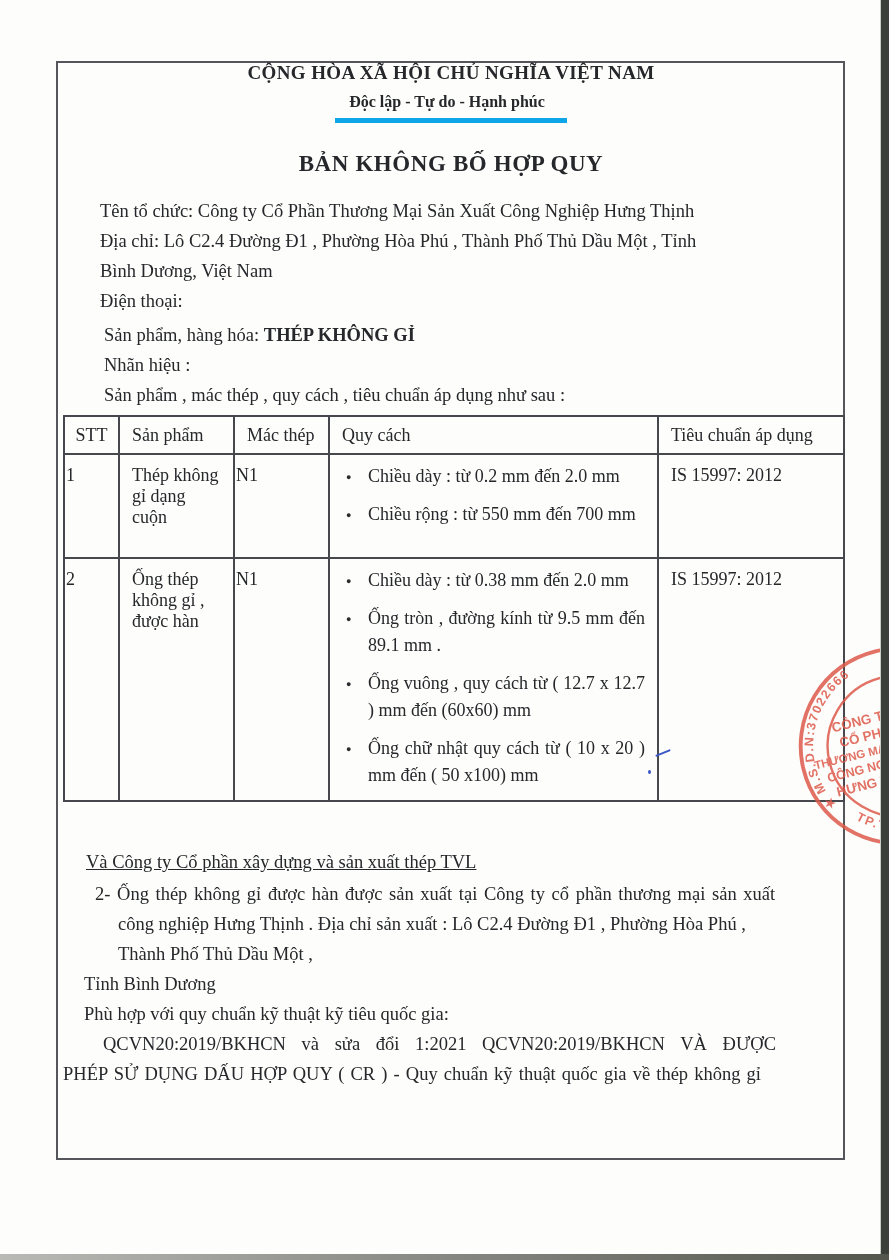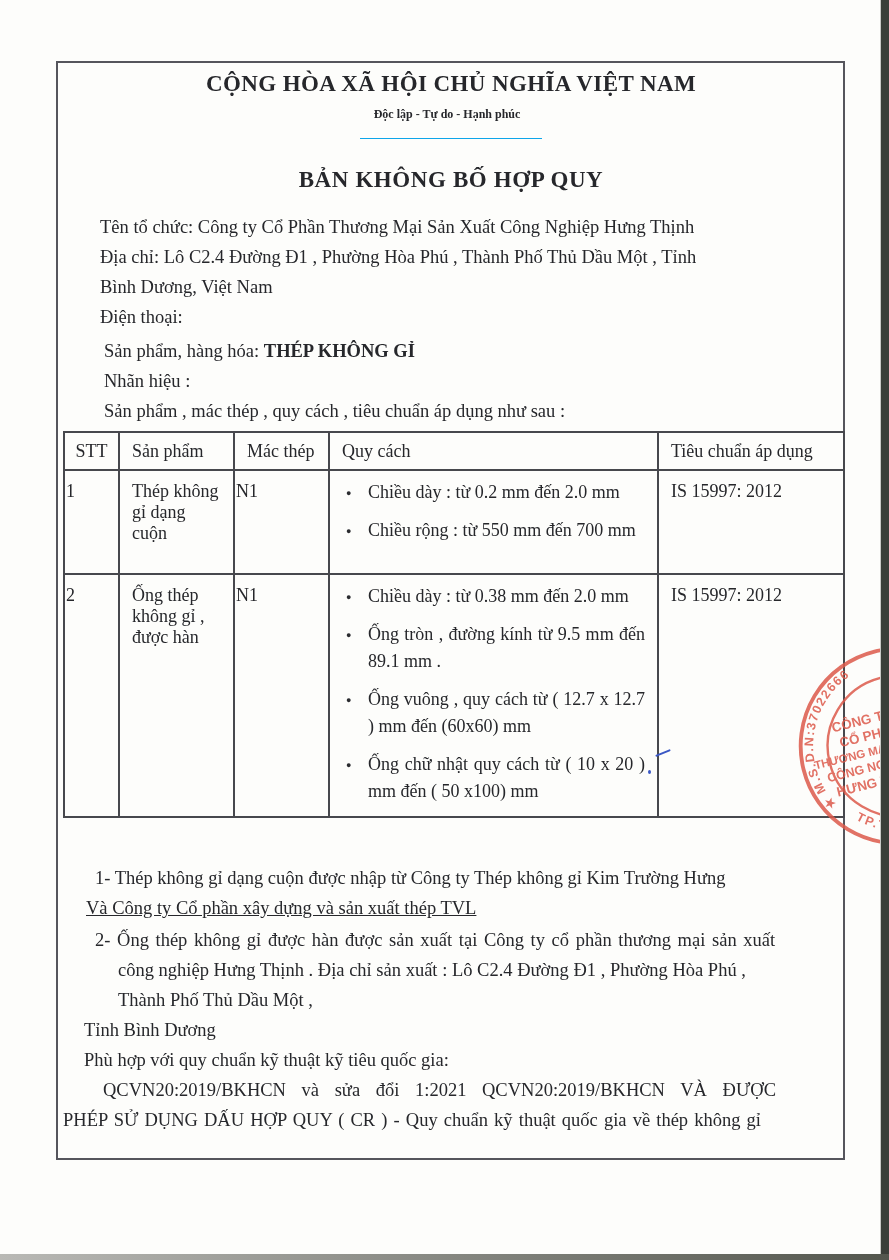--- a/index.html
+++ b/index.html
@@ -9,23 +9,23 @@
     font-family:"Liberation Serif", serif;
     color:#26272b;
   }
   
   .scan-edge-right{position:absolute;right:0;top:0;width:8px;height:1260px;background:#3b3f39;border-left:1px solid #c9c9c5;}
   .scan-edge-bottom{position:absolute;left:0;bottom:0;width:889px;height:6px;background:linear-gradient(to right,#b9b9b5,#53564d);}
   
   .frame{position:absolute;left:56px;top:61px;width:789px;height:1099px;border:2px solid #55555c;box-sizing:border-box;}
   .doc{position:absolute;left:56px;top:61px;width:790px;}
   
-  .h-republic{margin-top:11px;text-align:center;font-size:23px;font-weight:bold;letter-spacing:.4px;line-height:24px;}
+  .h-republic{text-align:center;font-size:19px;font-weight:bold;letter-spacing:.4px;line-height:24px;}
   .h-motto-wrap{text-align:center;margin-top:4px;line-height:26px;}
-  .h-motto{display:inline-block;font-size:12px;font-weight:bold;border-bottom:1px solid #0ea5e9;padding:0 22px 11px 14px;}
+  .h-motto{display:inline-block;font-size:16px;font-weight:bold;border-bottom:5px solid #0ea5e9;padding:0 22px 3px 14px;}
   .h-title{margin-top:26px;text-align:center;font-size:23px;font-weight:bold;letter-spacing:.6px;line-height:30px;}
   .h-number{margin-top:10px;text-align:center;font-size:19px;line-height:26px;}
   
   .info{margin-top:17px;font-size:18.5px;line-height:30px;padding-left:12px;}
   .info .ln{padding-left:32px;padding-right:28px;}
   .info .ln.indent{padding-left:36px;}
   .bold{font-weight:bold;}
   
   table.spec{margin:5px 0 0 7px;width:780px;border-collapse:collapse;table-layout:fixed;font-size:18px;}
   table.spec td,table.spec th{border:2px solid #47484d;vertical-align:top;font-weight:normal;text-align:left;box-sizing:border-box;}
@@ -123,21 +123,20 @@
           <li>Ống vuông , quy cách từ ( 12.7 x 12.7 ) mm đến (60x60) mm</li>
           <li>Ống chữ nhật quy cách từ ( 10 x 20 ) mm đến ( 50 x100) mm</li>
         </ul>
       </td>
       <td class="std">IS 15997: 2012</td>
     </tr>
   </tbody>
     </table>
 
   <div class="notes">
-    <div class="nl n1a">1- Thép không gỉ dạng cuộn được nhập từ Công ty Thép không gỉ Kim Trường Hưng</div>
     <div class="nl n1b">Và Công ty Cổ phần xây dựng và sản xuất thép TVL</div>
     <div class="nl n2a">2- Ống thép không gỉ được hàn được sản xuất tại Công ty cổ phần thương mại sản xuất</div>
     <div class="nl n2b">công nghiệp Hưng Thịnh . Địa chỉ sản xuất : Lô C2.4 Đường Đ1 , Phường Hòa Phú ,</div>
     <div class="nl n2c">Thành Phố Thủ Dầu Một ,</div>
     <div class="nl prov">Tỉnh Bình Dương</div>
     <div class="nl conf">Phù hợp với quy chuẩn kỹ thuật kỹ tiêu quốc gia:</div>
     <div class="nl qc1">QCVN20:2019/BKHCN và sửa đổi 1:2021 QCVN20:2019/BKHCN VÀ ĐƯỢC</div>
     <div class="nl qc2">PHÉP SỬ DỤNG DẤU HỢP QUY ( CR ) -  Quy chuẩn kỹ thuật quốc gia về thép không gỉ</div>
   </div>
 </div>

